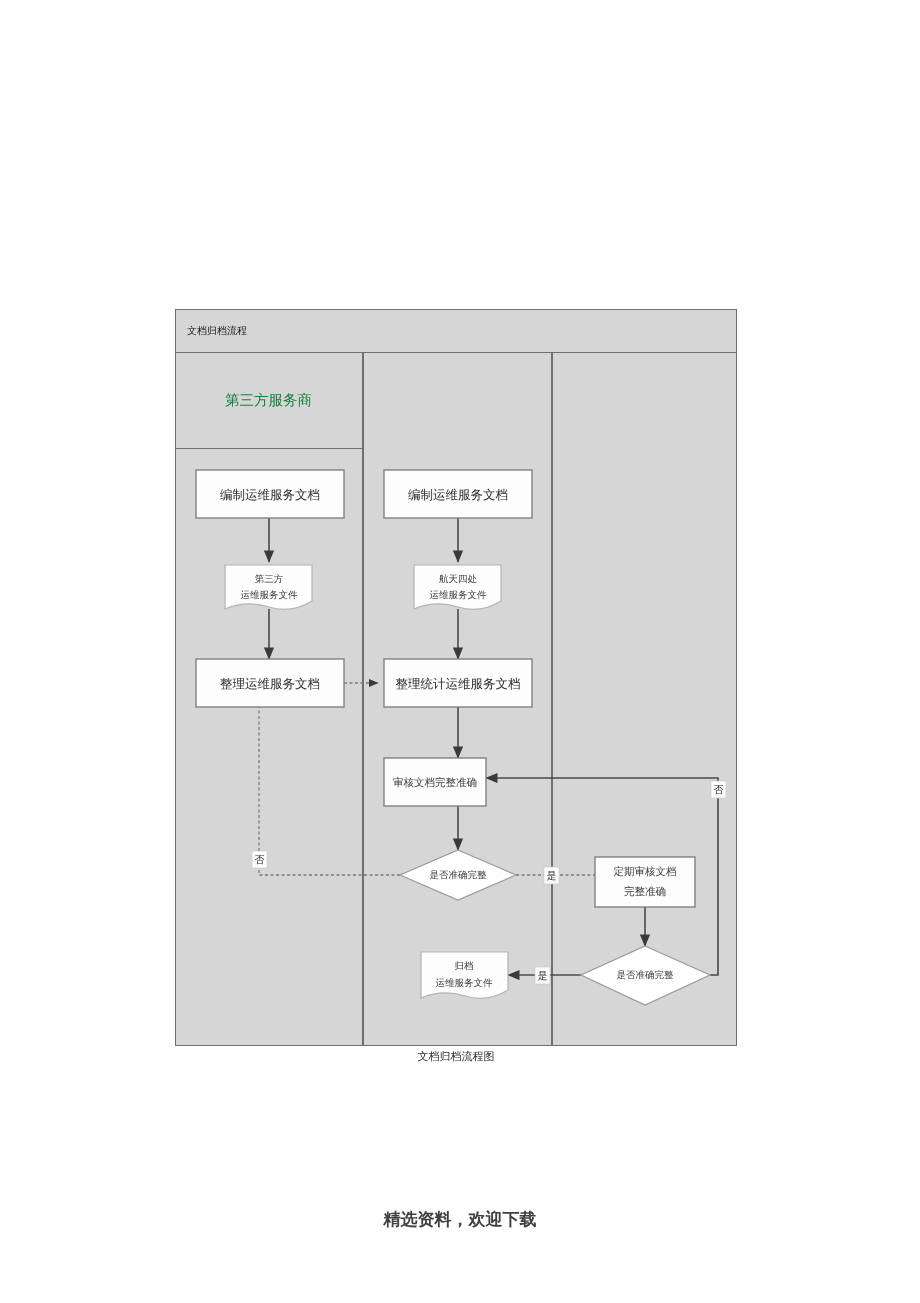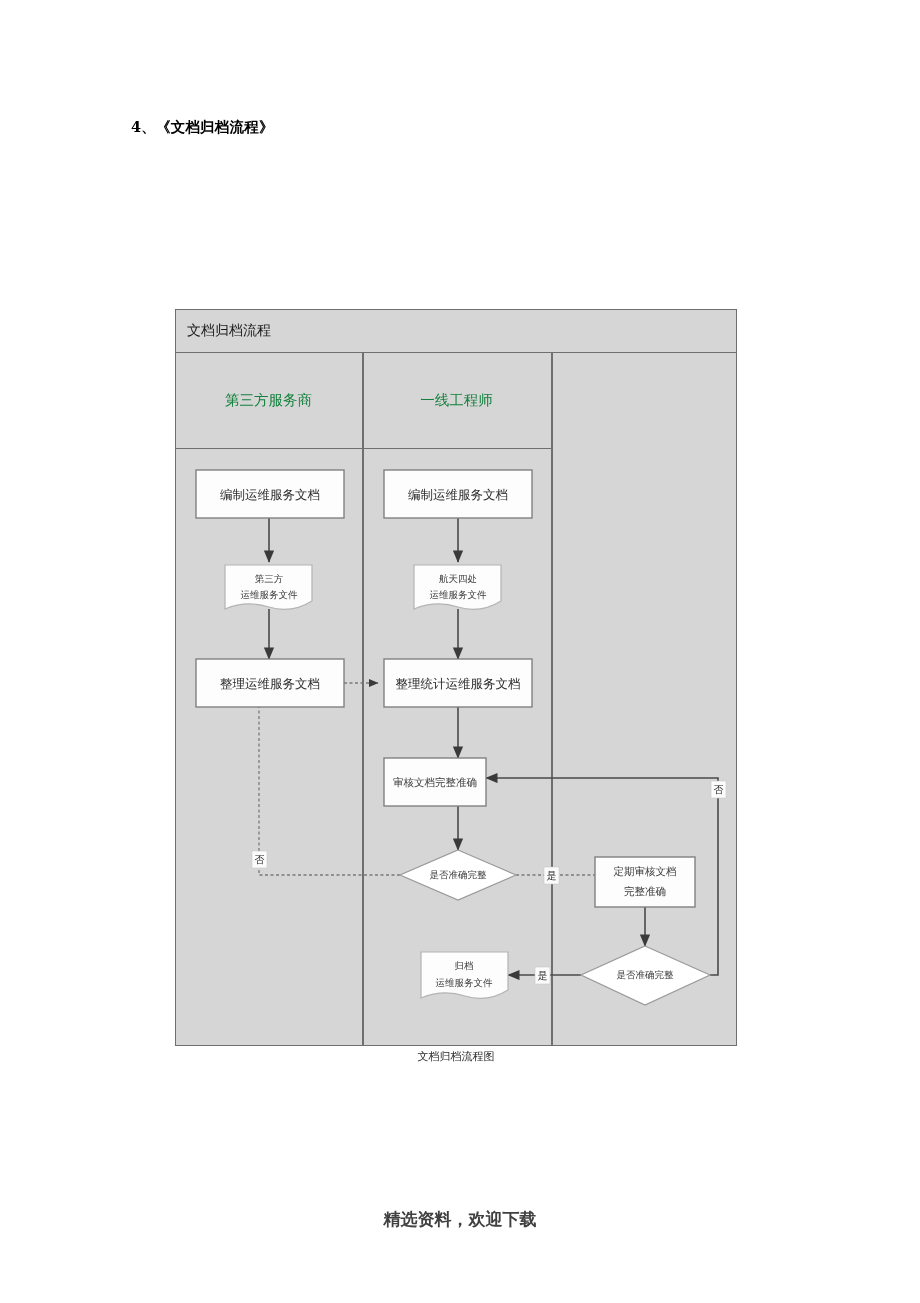--- a/index.html
+++ b/index.html
@@ -57,21 +57,21 @@
   .flow-title {
     position: absolute;
     left: 0; top: 0;
     width: 100%;
     height: 44px;
     box-sizing: border-box;
     border-bottom: 1.5px solid #6f6f6f;
     display: flex;
     align-items: center;
     padding-left: 12px;
-    font-size: 14px;
+    font-size: 10px;
     color: #1a1a1a;
   }
   .lane-head {
     position: absolute;
     top: 44px;
     height: 96px;
     box-sizing: border-box;
     border-bottom: 1.5px solid #6f6f6f;
     display: flex;
     align-items: center;
@@ -139,30 +139,28 @@
     font-size: 17px;
     color: #404040;
     font-family: "DejaVu Sans", "Liberation Sans", sans-serif;
     font-weight: 700;
   }
 </style>
 </head>
 <body>
 
 <div class="prose">
-  <p class="p-head">4、《文档归档流程》</p>
 </div>
 
 <div class="flow-wrap">
   <div class="flow-frame"></div>
 
   <div class="flow-title">文档归档流程</div>
 
   <div class="lane-head" style="left:0; width:187px;">第三方服务商</div>
-  <div class="lane-head" style="left:187px; width:189px;">一线工程师</div>
 
   <div class="lane-div" style="left:187px;"></div>
   <div class="lane-div" style="left:376px;"></div>
 
   <svg class="flow-svg" viewBox="0 0 562 737">
     <defs>
       <marker id="ah" markerWidth="9" markerHeight="9" refX="7.2" refY="3.2" orient="auto" markerUnits="strokeWidth">
         <path d="M0,0 L7.6,3.2 L0,6.4 z" fill="#3a3a3a"></path>
       </marker>
       <marker id="ahd" markerWidth="9" markerHeight="9" refX="7.2" refY="3.2" orient="auto" markerUnits="strokeWidth">

